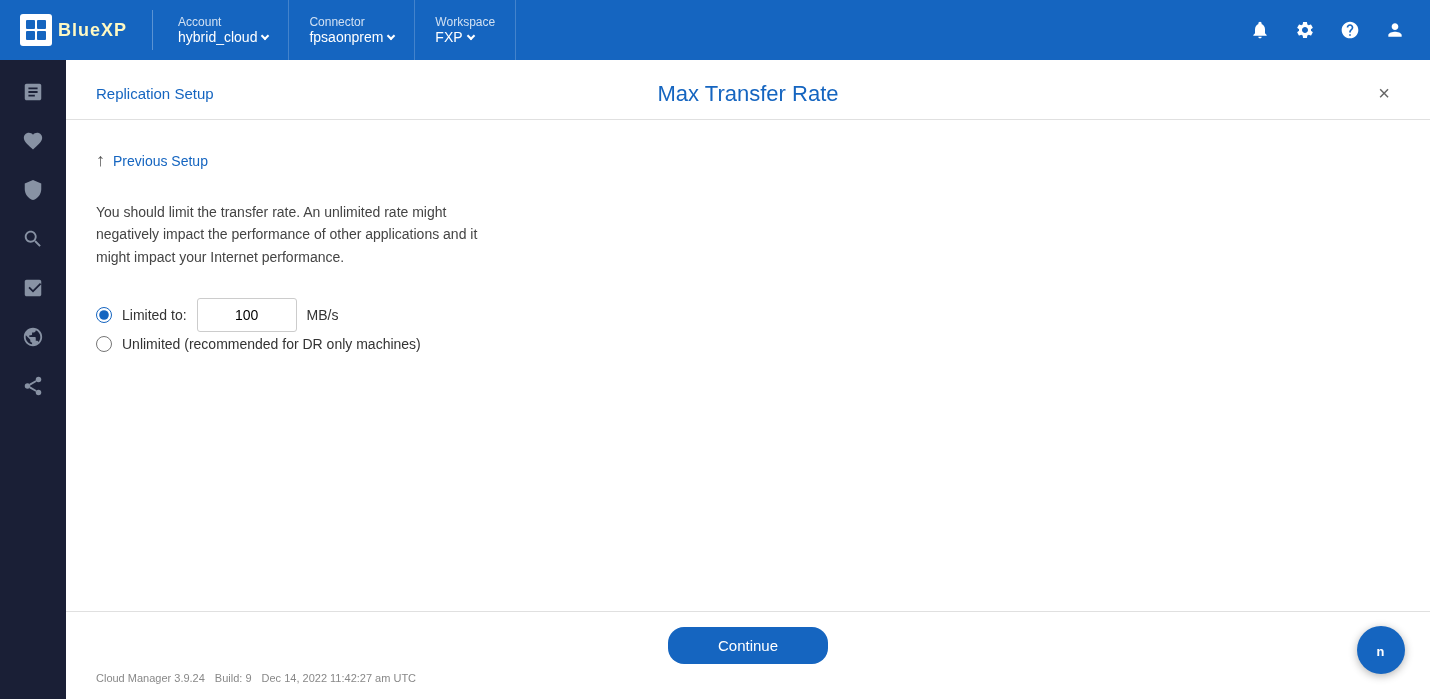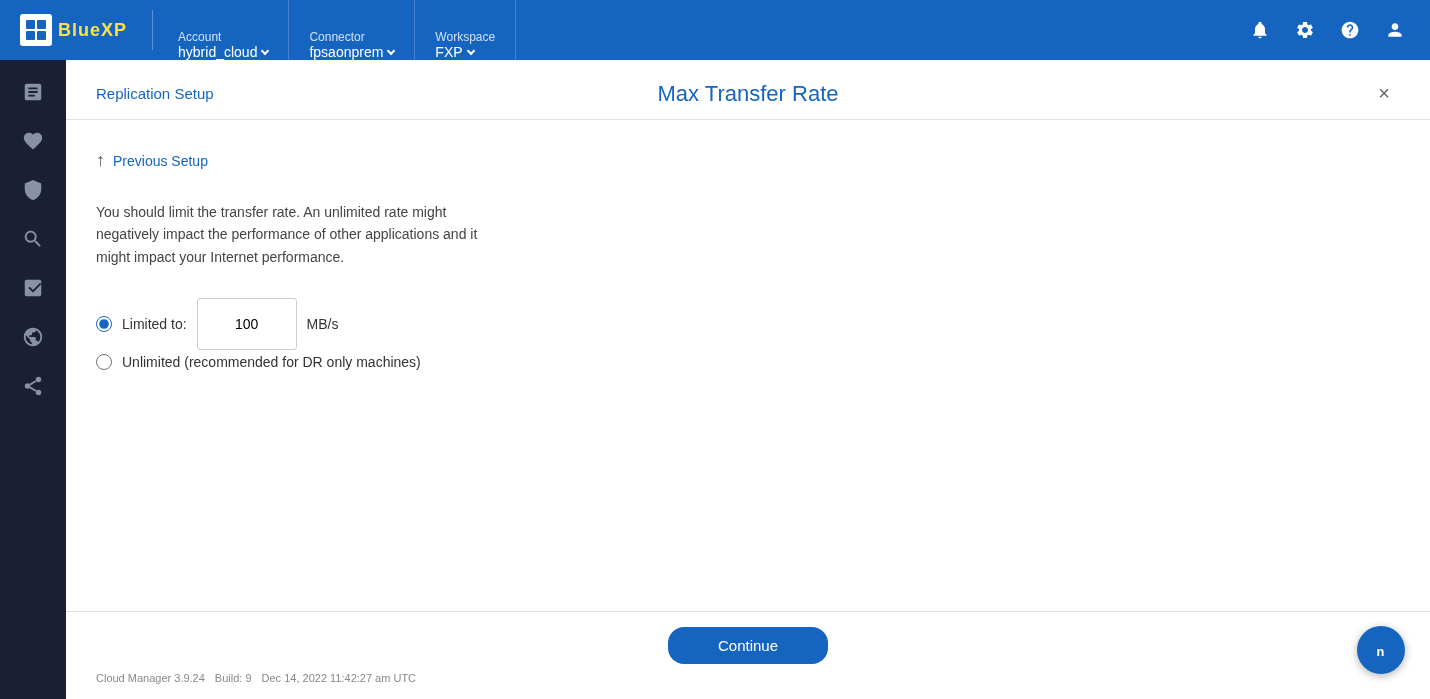--- a/index.html
+++ b/index.html
@@ -28,21 +28,21 @@
       width: 32px;
       height: 32px;
       background: white;
       border-radius: 3px;
       display: flex;
       align-items: center;
       justify-content: center;
     }
     .netapp-logo-box svg { width: 24px; height: 24px; }
     .bluexp-text {
-      color: #fde047;
+      color: #fef9c3;
       font-size: 18px;
       font-weight: bold;
       letter-spacing: 1px;
     }
     .header-divider {
       width: 1px;
       height: 40px;
       background: rgba(255,255,255,0.3);
       margin: 0 5px;
     }
@@ -51,21 +51,21 @@
       flex: 1;
       align-items: center;
     }
     .header-nav-item {
       display: flex;
       flex-direction: column;
       padding: 0 20px;
       color: white;
       cursor: pointer;
       height: 60px;
-      justify-content: flex-end;
+      justify-content: center;
       border-right: 1px solid rgba(255,255,255,0.2);
     }
     .header-nav-item .nav-label {
       font-size: 12px;
       opacity: 0.8;
     }
     .header-nav-item .nav-value {
       font-size: 14px;
       font-weight: 500;
       display: flex;
@@ -229,21 +229,21 @@
       height: 16px;
       cursor: pointer;
       accent-color: #1565c0;
     }
     .radio-label {
       font-size: 14px;
       color: #333;
     }
     .transfer-input {
       width: 100px;
-      height: 52px;
+      height: 34px;
       border: 1px solid #ccc;
       border-radius: 3px;
       padding: 0 8px;
       font-size: 14px;
       text-align: center;
       outline: none;
     }
     .unit-label {
       font-size: 14px;
       color: #333;

